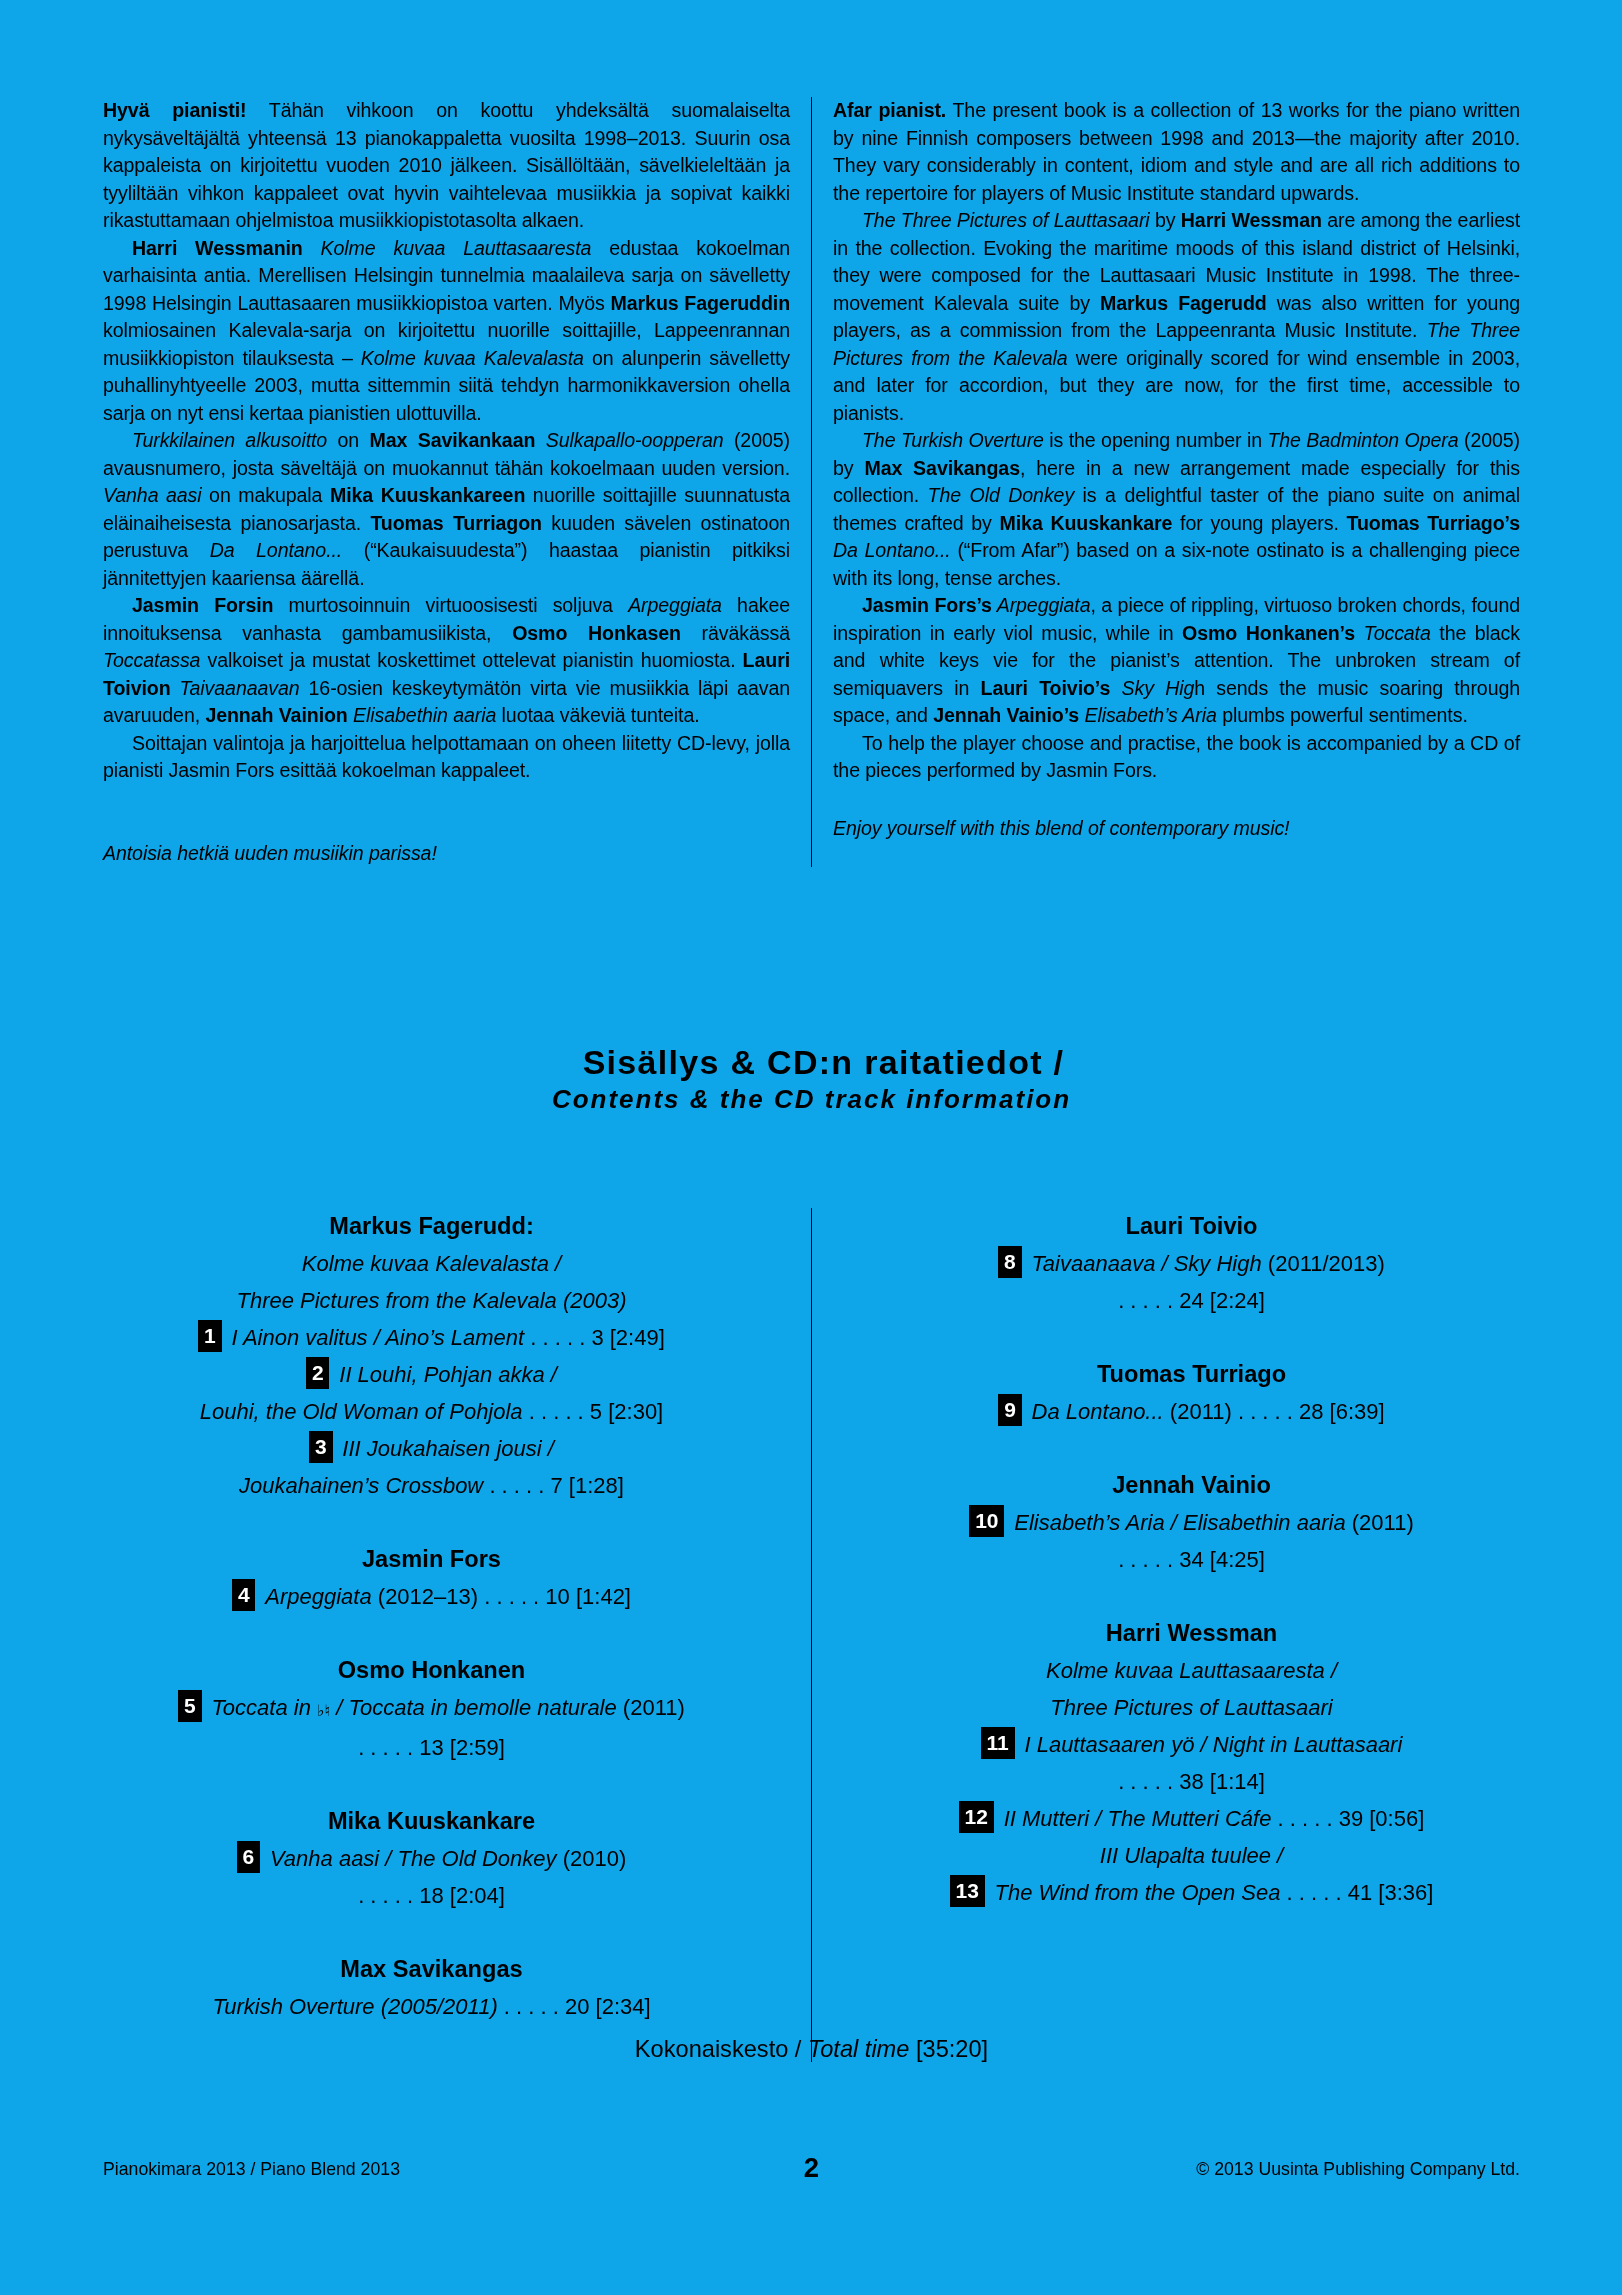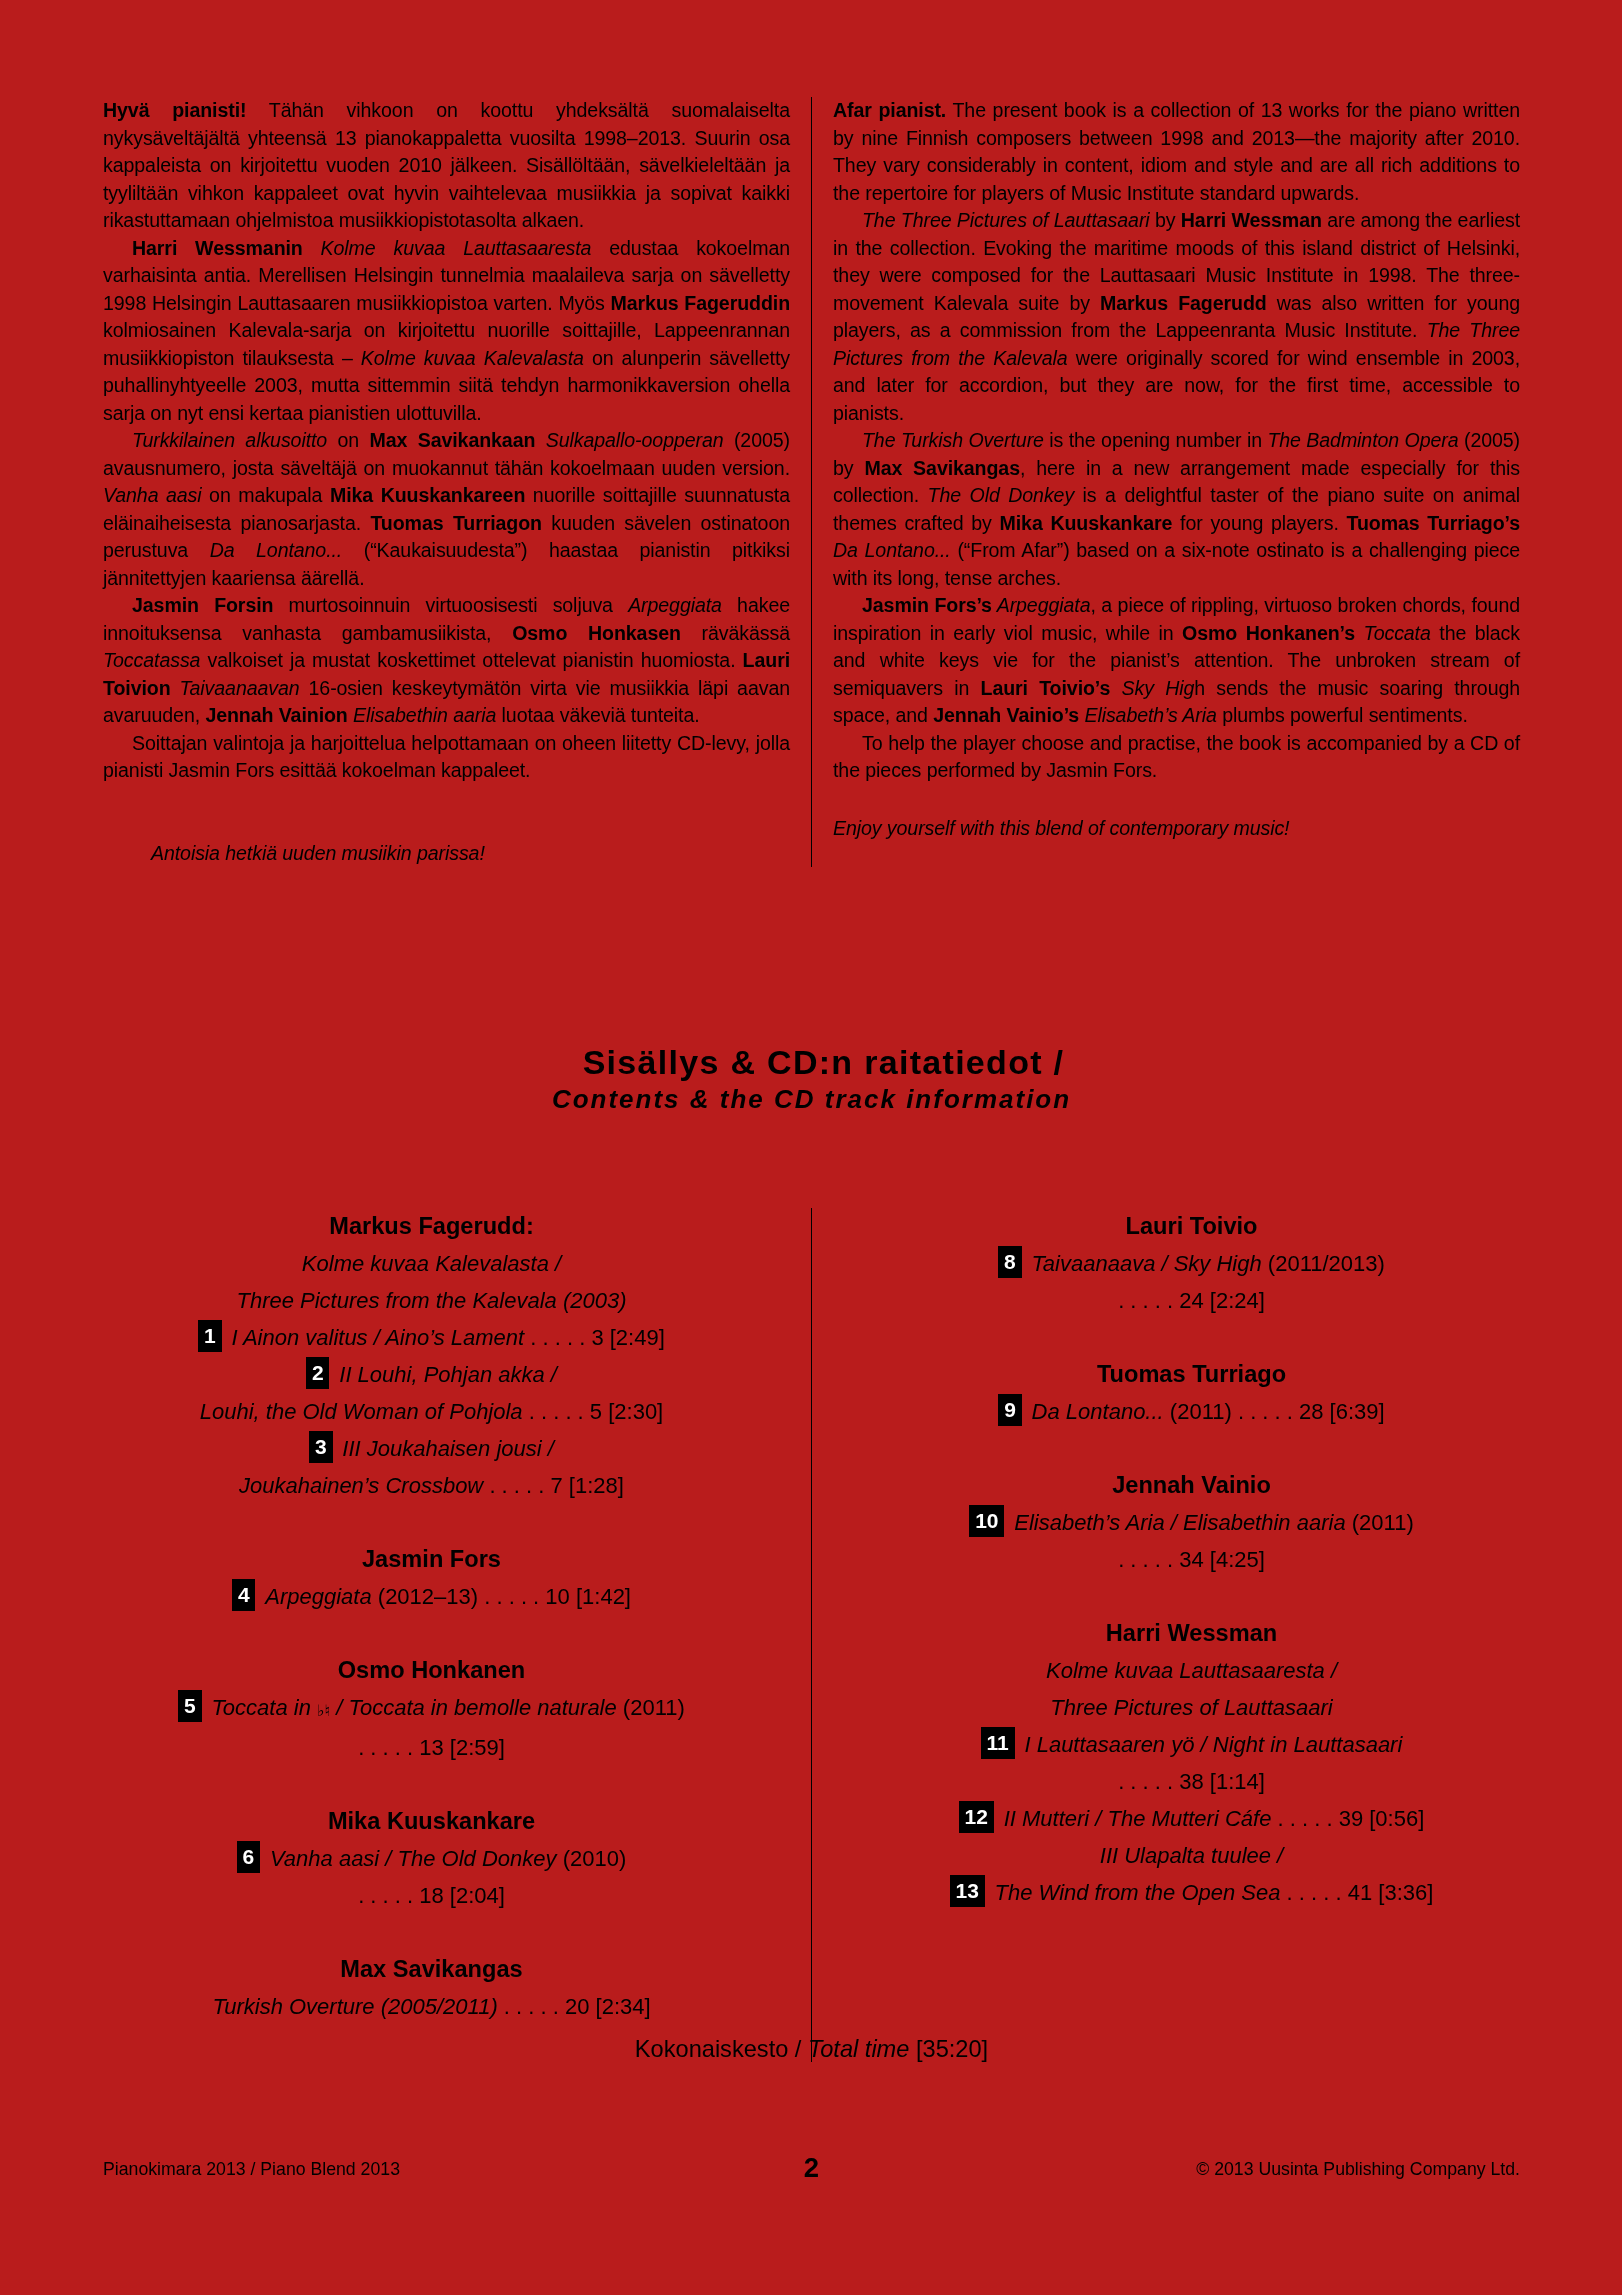--- a/index.html
+++ b/index.html
@@ -1,33 +1,33 @@
 <!DOCTYPE html>
 <html style="font-size:10.5px"><head>
 <meta charset="utf-8">
 <style>
   * { margin:0; padding:0; box-sizing:border-box; }
   html,body { background:#9a9a9a; }
   .page {
     position:relative; width:1623px; height:2295px; margin:0 auto;
-    background:#b91c1c; color:#000;
+    background:#0ea5e9; color:#000;
     font-family:"Liberation Sans", sans-serif;
     overflow:hidden;
   }
   
   .intro {
     position:absolute; top:97px; left:103px; right:103px;
     display:grid; grid-template-columns:1fr 43px 1fr;
   }
   .vrule { width:1.3px; background:#000; justify-self:center; align-self:stretch; }
   .col { font-size:19.6px; line-height:27.5px; }
   .col p { text-align:justify; letter-spacing:-0.1px; }
   .col p.ind { text-indent:29px; }
   .col p.closing { text-align:left; font-style:italic; }
-  .col-left p.closing  { margin-top:55px;margin-left:48px; }
+  .col-left p.closing  { margin-top:55px; }
   .col-right p.closing { margin-top:30px; }
   .run-r { font-style:normal; font-weight:400;text-align:right; }
   .run-b { font-weight:700; }
   .run-i { font-style:italic; }
   .run-m { font-size:0.72em; vertical-align:-0.04em; }
   
   .toc-title { position:absolute; top:1044px; left:0; width:100%; text-align:center; }
   .toc-title .l1 { font-weight:700; font-size:34px; line-height:37px; letter-spacing:1.3px;margin-left:24px; }
   .toc-title .l2 { font-weight:700; font-style:italic; font-size:26px; line-height:37px; letter-spacing:2px; }
   

